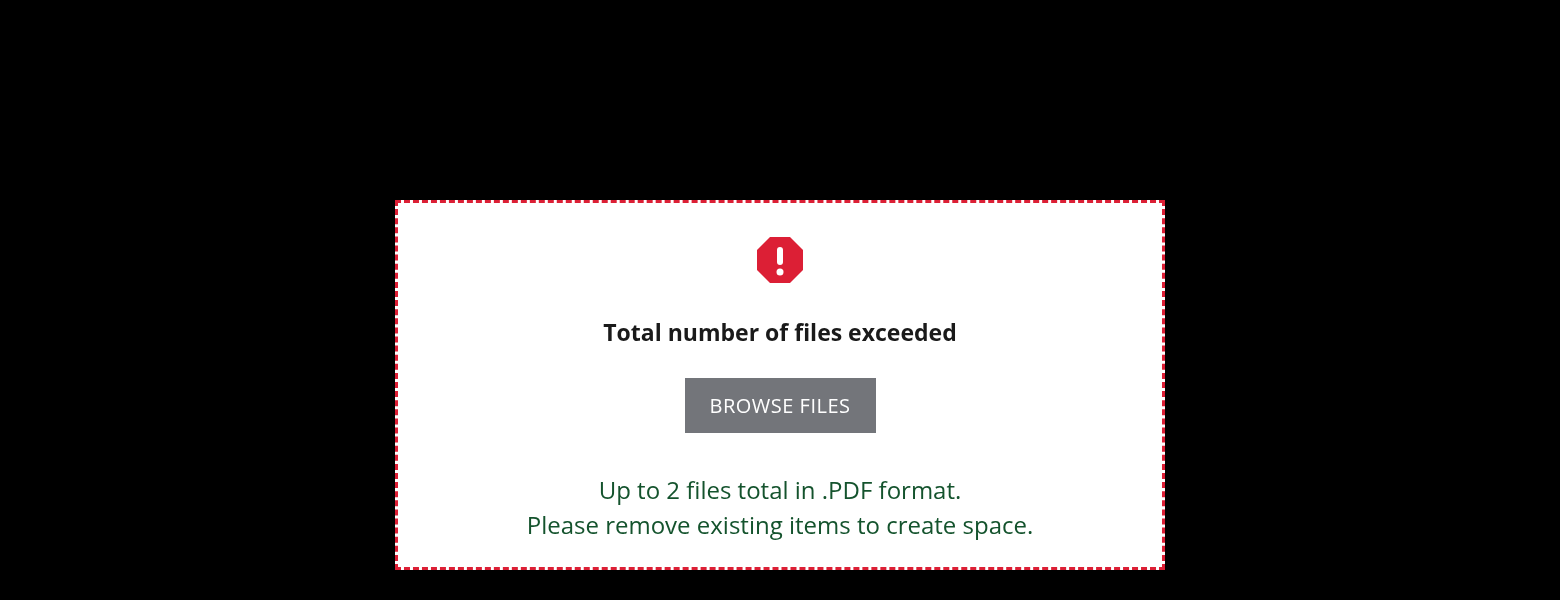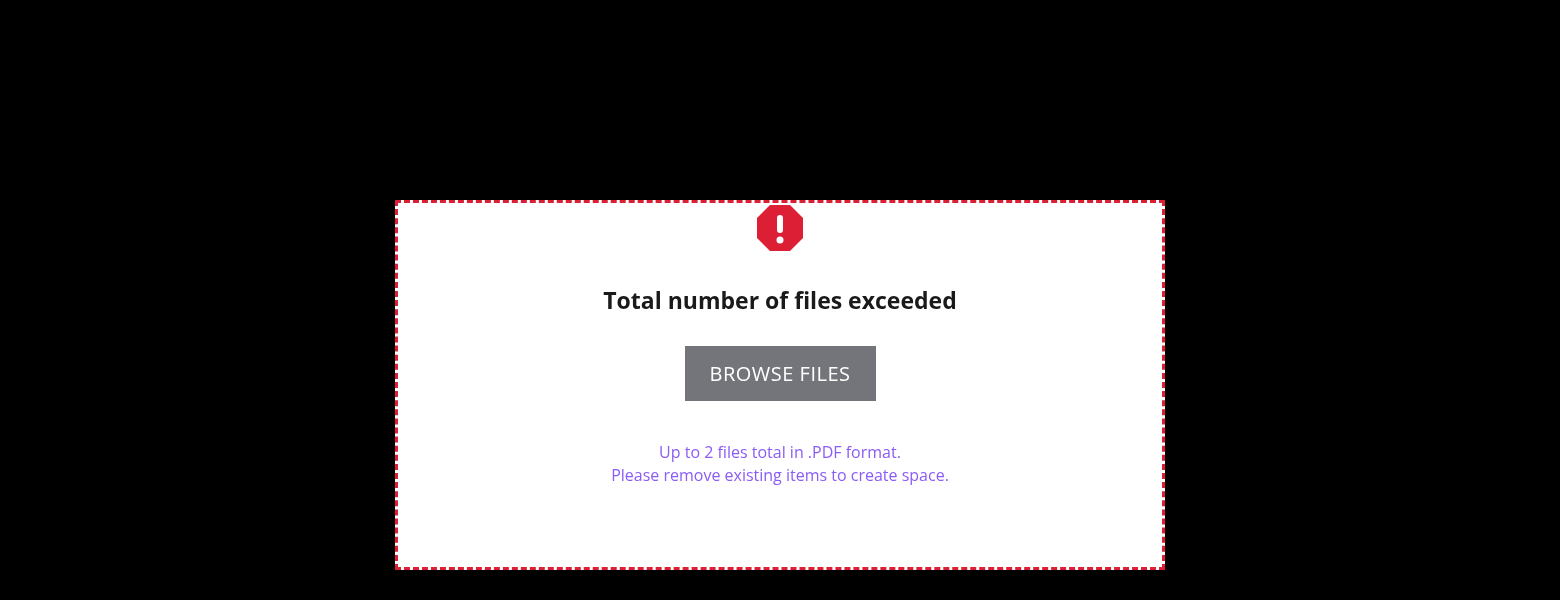--- a/index.html
+++ b/index.html
@@ -17,20 +17,21 @@
       font-family: "Open Sans", "Segoe UI", Arial, sans-serif;
     }
     .dropzone {
       width: 770px;
       height: 370px;
       background: #ffffff;
       border: 3px dashed #dc1f35;
       display: flex;
       flex-direction: column;
       align-items: center;
+      padding-top: 32px;
       margin-bottom: 30px;
     }
     .error-icon {
       margin-bottom: 26px;
     }
     .error-title {
       font-size: 23px;
       font-weight: 700;
       color: #1a1a1a;
       margin-bottom: 30px;
@@ -42,22 +43,22 @@
       padding: 14px 25px;
       font-size: 20px;
       font-weight: 400;
       letter-spacing: 0.5px;
       cursor: pointer;
       font-family: inherit;
       margin-bottom: 40px;
     }
     .help-text {
       text-align: center;
-      font-size: 16px;
-      color: #8b5cf6;
+      font-size: 24px;
+      color: #14532d;
       line-height: 1.45;
       font-weight: 400;
     }
   </style>
 </head>
 <body>
 
 <div class="dropzone">
   <div class="error-icon">
     <svg width="50" height="50" viewBox="0 0 50 50">

